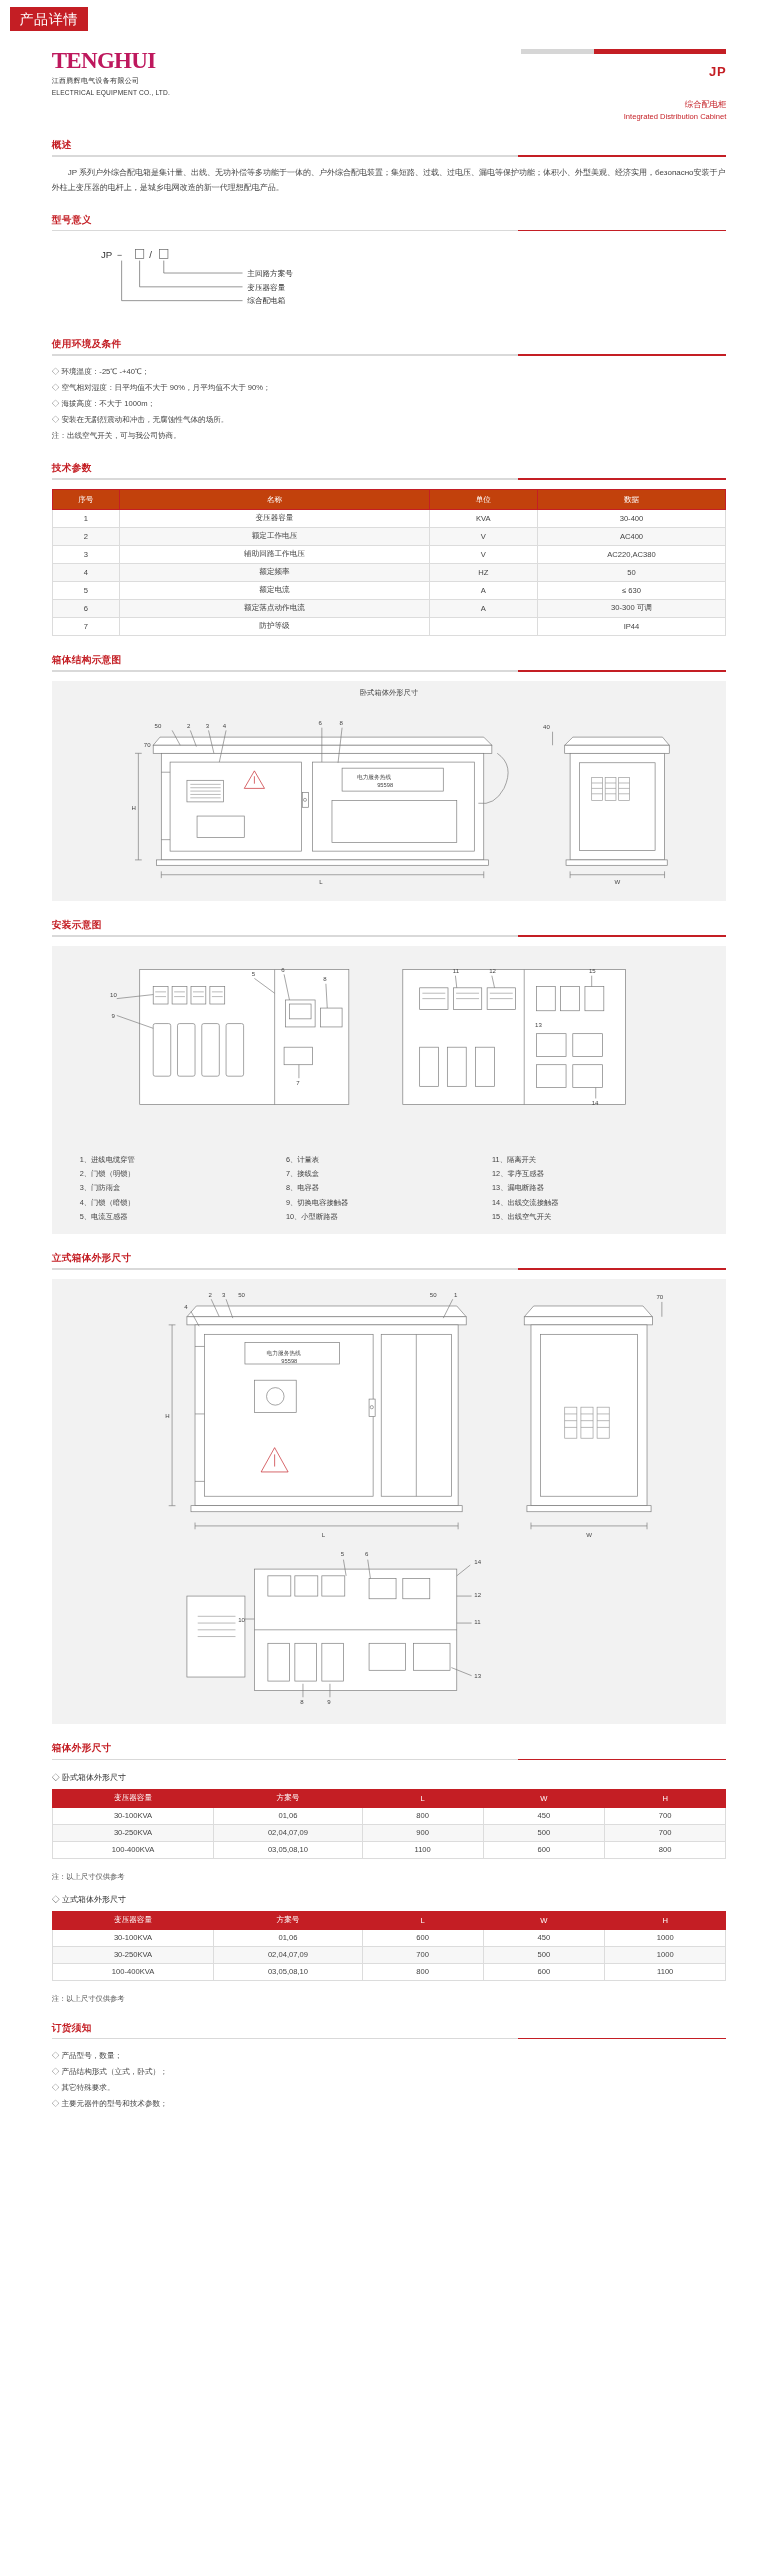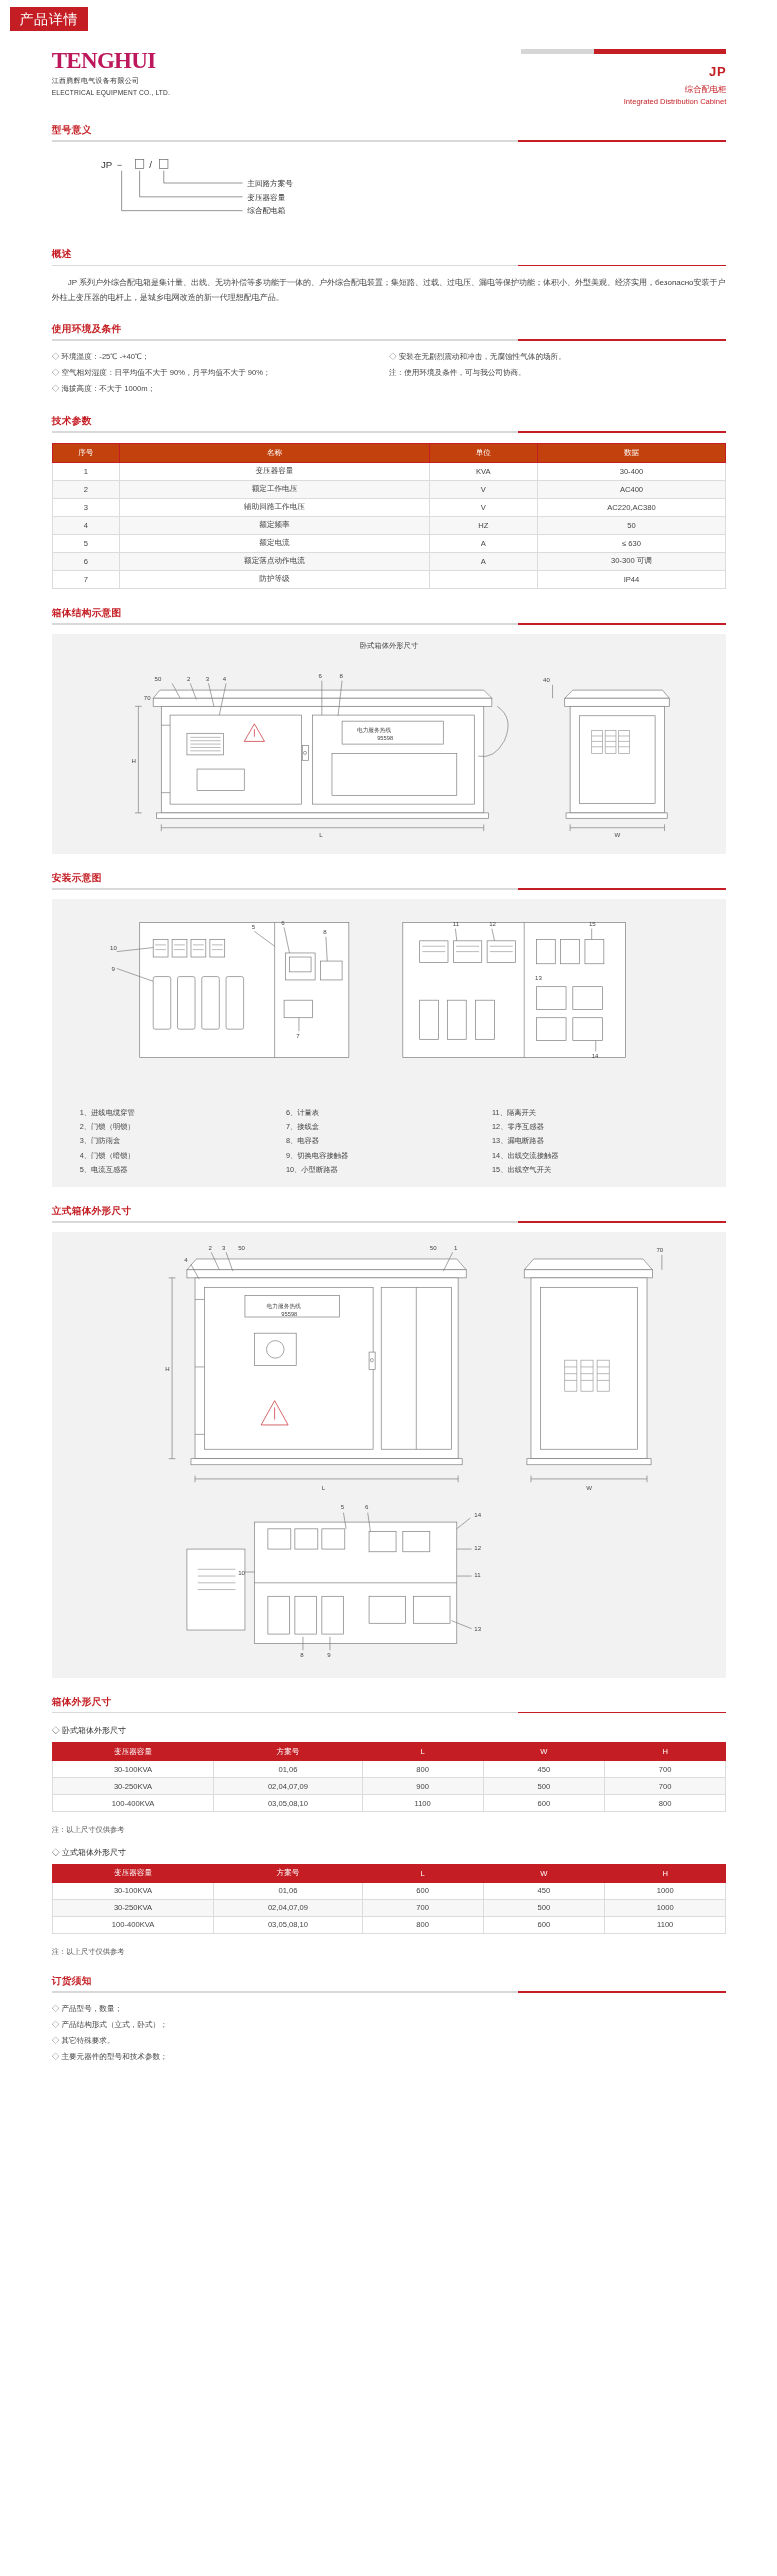--- a/index.html
+++ b/index.html
@@ -40,21 +40,21 @@
     position:relative;
     display:inline-block;
   }
   .logo-cn { font-size:7px; color:#333; margin-top:3.5px; letter-spacing:0.3px;}
   .logo-en { font-size:6.6px; color:#333; margin-top:2.8px; letter-spacing:0.2px;}
   .brand-right { flex:1; text-align:right; padding-right:9.7px; position:relative; }
   .bar-group { display:flex; justify-content:flex-end; align-items:center; gap:0; margin-bottom:9.7px;}
   .bar-grey { width:73px; height:4.9px; background:#d6d6d6; }
   .bar-red { width:132px; height:4.9px; background:#c41e24; }
   .prod-code { font-size:13px; color:#c41e24; font-weight:bold; letter-spacing:0.7px;}
-  .prod-cn { font-size:8.3px; color:#c41e24; margin-top:5px;}
+  .prod-cn { font-size:8.3px; color:#c41e24; margin-top:20px;}
   .prod-en { font-size:7.6px; color:#c41e24; margin-top:2.1px;}
 
   
   .sec { margin-top:18px; padding:0 9.7px; }
   .sec-head { position:relative; }
   .sec-title {
     color:#c41e24;
     font-size:9.7px;
     font-weight:bold;
     display:inline-block;
@@ -64,21 +64,21 @@
   .sec-rule { height:1.4px; background:#d9d9d9; position:relative; margin-top:0; }
   .sec-rule:after { content:""; position:absolute; right:0; top:0; width:208px; height:1.4px; background:#c41e24; }
 
   .body-text { margin-top:8.3px; line-height:1.9; font-size:8px; color:#444; }
   .indent { text-indent:2em; }
 
   
   .model-box { margin-top:12.5px; height:76px; position:relative; padding-left:42px; }
 
   
-  .cond-wrap { display:flex; margin-top:8.3px; font-size:7.6px; line-height:2.1; }
+  .cond-wrap { display:flex; margin-top:8.3px; font-size:7.6px; line-height:2.1;flex-direction:column; }
   .cond-col { width:50%; }
   .cond-col div { color:#444; }
 
   
   table.spec { width:100%; border-collapse:collapse; margin-top:9.7px; font-size:7.6px; }
   table.spec th {
     background:#c2410c; color:#fff; font-weight:normal;
     border:0.7px solid #c41e24; padding:4.2px 2.8px; text-align:center; font-size:7.6px;
   }
   table.spec td {
@@ -133,20 +133,29 @@
         <div class="prod-code">JP</div>
         <div class="prod-cn">综合配电柜</div>
         <div class="prod-en">Integrated Distribution Cabinet</div>
       </div>
     </div>
   </div>
 
   
   <div class="inner sec">
     <div class="sec-head">
+      <div class="sec-title">概述</div>
+      <div class="sec-rule"></div>
+    </div>
+    <div class="body-text indent">JP 系列户外综合配电箱是集计量、出线、无功补偿等多功能于一体的、户外综合配电装置；集短路、过载、过电压、漏电等保护功能；体积小、外型美观、经济实用，безопасно安装于户外柱上变压器的电杆上，是城乡电网改造的新一代理想配电产品。</div>
+  </div>
+
+  
+  <div class="inner sec">
+    <div class="sec-head">
       <div class="sec-title">型号意义</div>
       <div class="sec-rule"></div>
     </div>
     <div class="model-box">
       <svg viewBox="0 0 900 110" style="height:76px;font-size:12px">
         <text x="10" y="20" font-size="14" fill="#333" font-family="Liberation Sans, sans-serif">JP －</text>
         <rect x="60" y="8" width="12" height="13" fill="none" stroke="#666" stroke-width="1"></rect>
         <text x="80" y="20" font-size="14" fill="#333" font-family="Liberation Sans, sans-serif">/</text>
         <rect x="95" y="8" width="12" height="13" fill="none" stroke="#666" stroke-width="1"></rect>
 
@@ -157,46 +166,37 @@
         <line x1="66" y1="62" x2="215" y2="62" stroke="#666" stroke-width="1"></line>
 
         <line x1="40" y1="24" x2="40" y2="82" stroke="#666" stroke-width="1"></line>
         <line x1="40" y1="82" x2="215" y2="82" stroke="#666" stroke-width="1"></line>
 
         <text x="222" y="46" font-size="11" fill="#333" font-family="Liberation Sans, sans-serif">主回路方案号</text>
         <text x="222" y="66" font-size="11" fill="#333" font-family="Liberation Sans, sans-serif">变压器容量</text>
         <text x="222" y="86" font-size="11" fill="#333" font-family="Liberation Sans, sans-serif">综合配电箱</text>
       </svg>
     </div>
-  </div>
-
-  
-  <div class="inner sec">
-    <div class="sec-head">
-      <div class="sec-title">概述</div>
-      <div class="sec-rule"></div>
-    </div>
-    <div class="body-text indent">JP 系列户外综合配电箱是集计量、出线、无功补偿等多功能于一体的、户外综合配电装置；集短路、过载、过电压、漏电等保护功能；体积小、外型美观、经济实用，безопасно安装于户外柱上变压器的电杆上，是城乡电网改造的新一代理想配电产品。</div>
   </div>
 
   
   <div class="inner sec">
     <div class="sec-head">
       <div class="sec-title">使用环境及条件</div>
       <div class="sec-rule"></div>
     </div>
     <div class="cond-wrap">
       <div class="cond-col">
         <div>◇ 环境温度：-25℃ -+40℃；</div>
         <div>◇ 空气相对湿度：日平均值不大于 90%，月平均值不大于 90%；</div>
         <div>◇ 海拔高度：不大于 1000m；</div>
       </div>
       <div class="cond-col">
         <div>◇ 安装在无剧烈震动和冲击，无腐蚀性气体的场所。</div>
-        <div>注：使用环境及条件，可与我公司协商。</div>
+        <div>注：出线空气开关，可与我公司协商。</div>
       </div>
     </div>
   </div>
 
   
   <div class="inner sec">
     <div class="sec-head">
       <div class="sec-title">技术参数</div>
       <div class="sec-rule"></div>
     </div>

